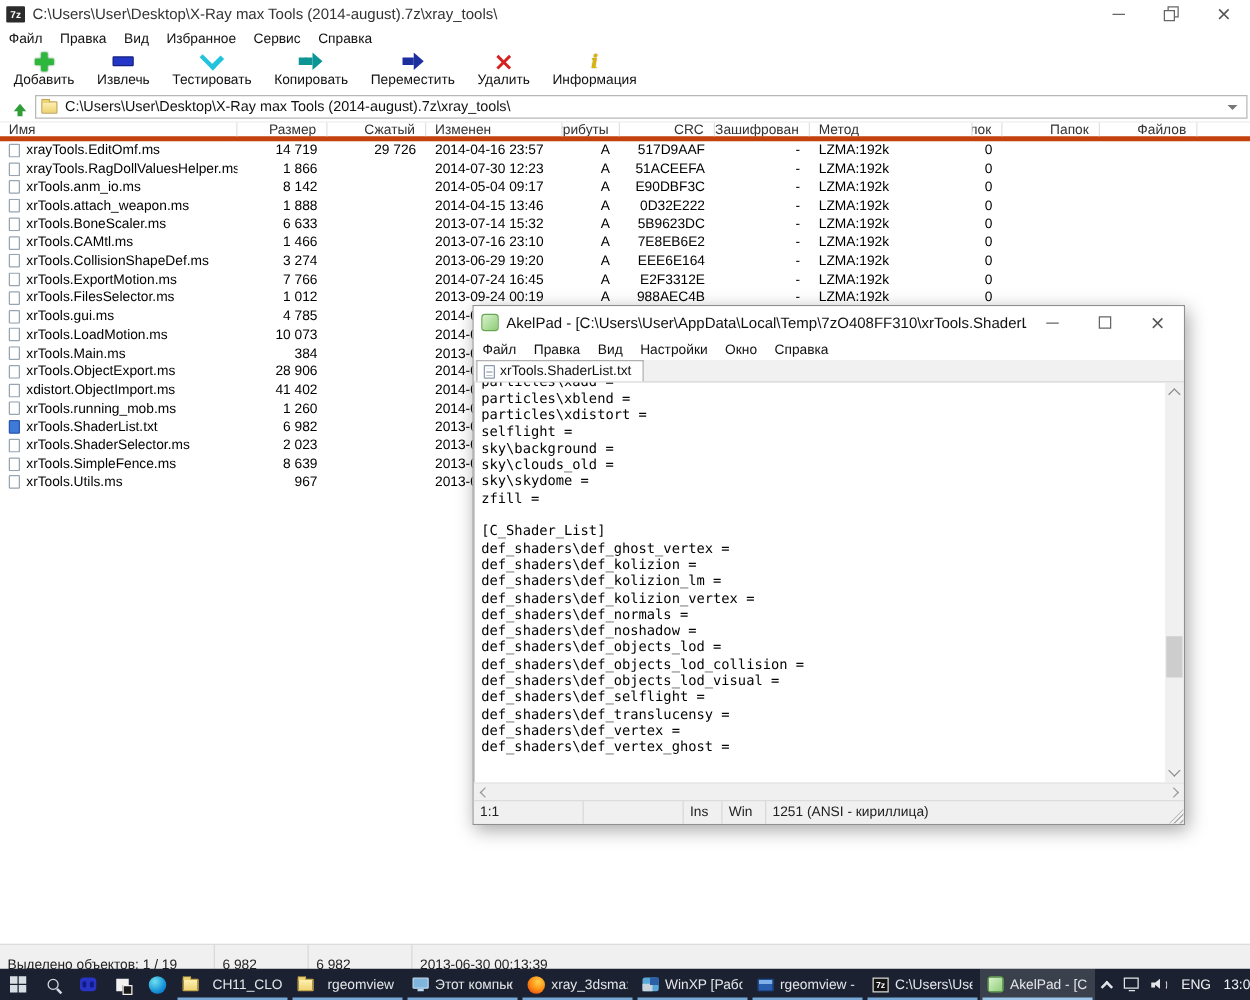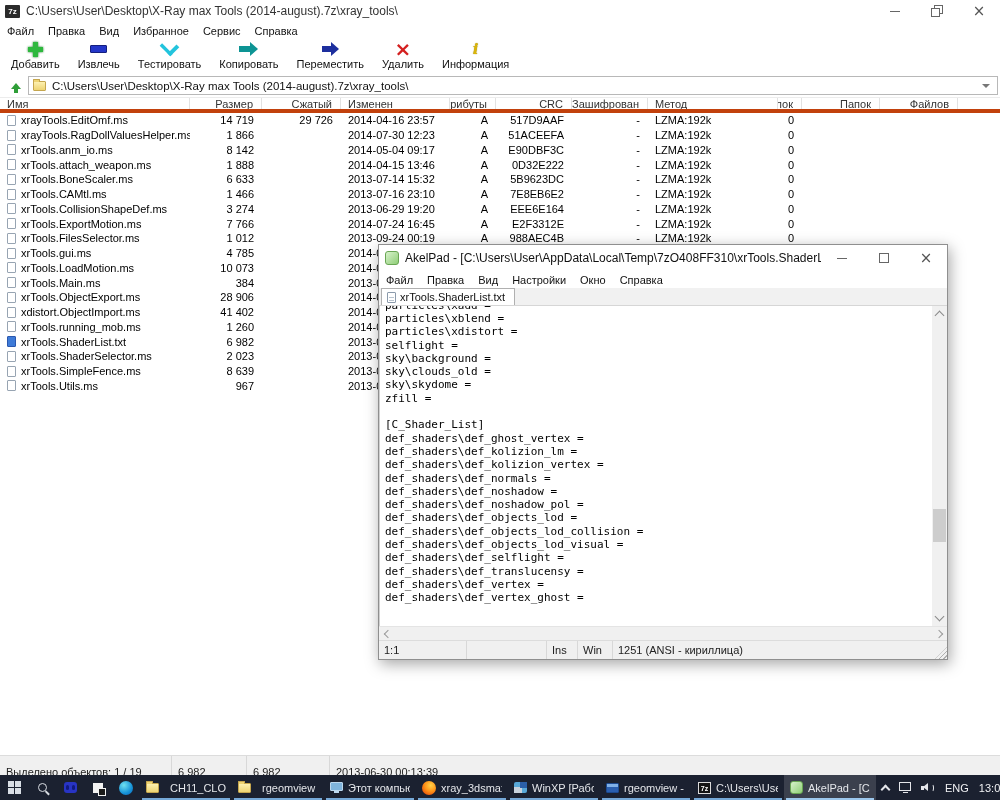--- a/index.html
+++ b/index.html
@@ -635,25 +635,25 @@
       <div class="ak-line">particles\xblend =</div>
           <div class="ak-line">particles\xdistort =</div>
           <div class="ak-line">selflight =</div>
           <div class="ak-line">sky\background =</div>
           <div class="ak-line">sky\clouds_old =</div>
           <div class="ak-line">sky\skydome =</div>
           <div class="ak-line">zfill =</div>
           <div class="ak-line"></div>
           <div class="ak-line">[C_Shader_List]</div>
           <div class="ak-line">def_shaders\def_ghost_vertex =</div>
+          <div class="ak-line">def_shaders\def_kolizion =</div>
           <div class="ak-line">def_shaders\def_kolizion_lm =</div>
           <div class="ak-line">def_shaders\def_kolizion_vertex =</div>
           <div class="ak-line">def_shaders\def_normals =</div>
           <div class="ak-line">def_shaders\def_noshadow =</div>
-          <div class="ak-line">def_shaders\def_noshadow_pol =</div>
           <div class="ak-line">def_shaders\def_objects_lod =</div>
           <div class="ak-line">def_shaders\def_objects_lod_collision =</div>
           <div class="ak-line">def_shaders\def_objects_lod_visual =</div>
           <div class="ak-line">def_shaders\def_selflight =</div>
           <div class="ak-line">def_shaders\def_translucensy =</div>
           <div class="ak-line">def_shaders\def_vertex =</div>
           <div class="ak-line">def_shaders\def_vertex_ghost =</div>
         </div>
       <div class="ak-vscroll">
         <span class="scr-arrow up"></span>

